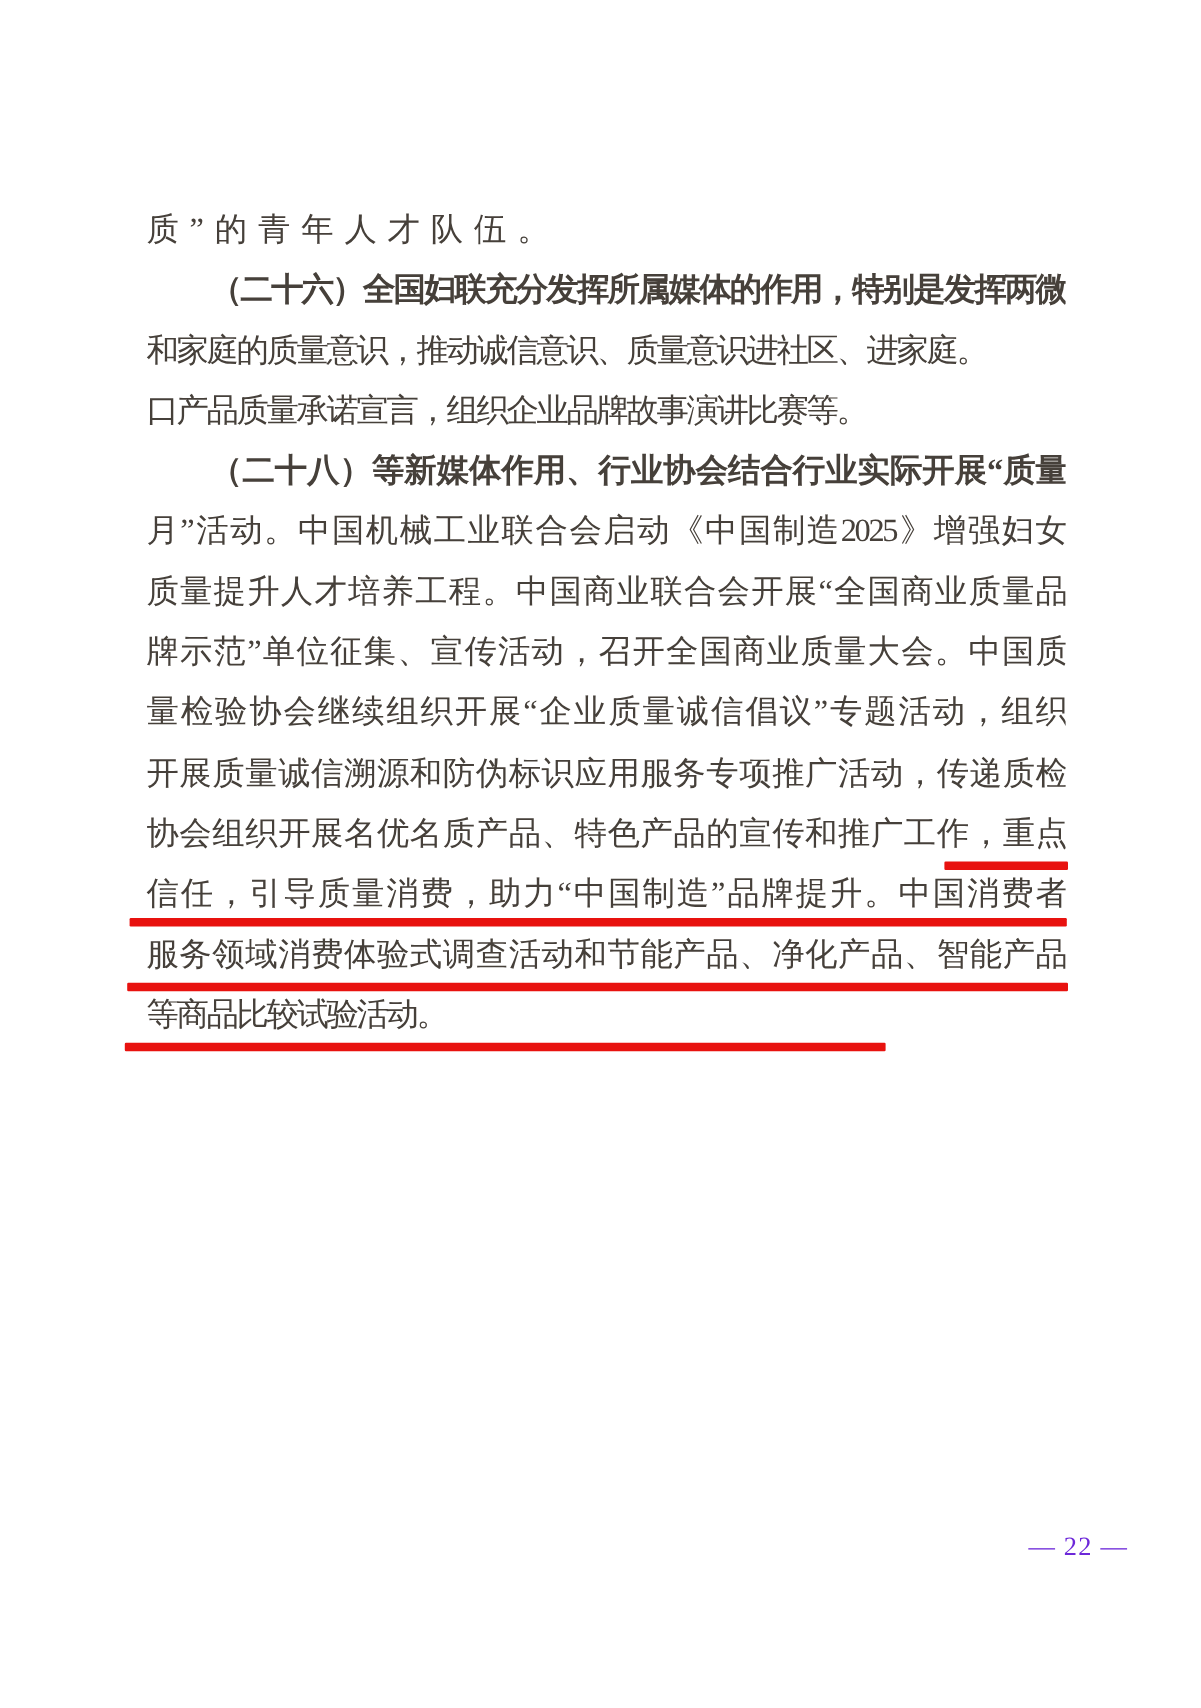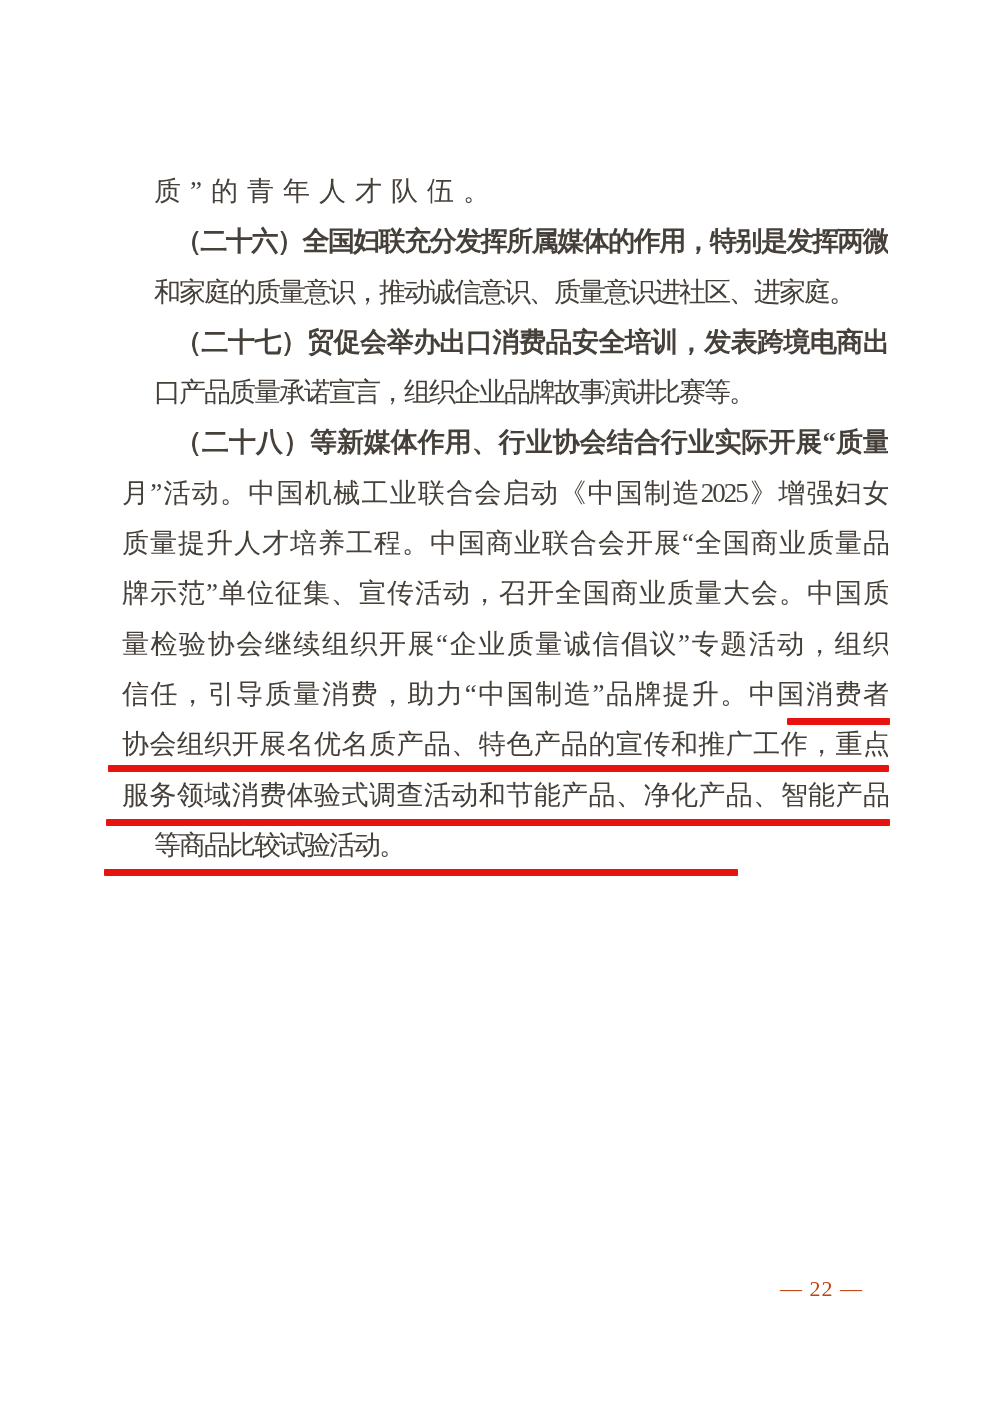--- a/index.html
+++ b/index.html
@@ -32,65 +32,64 @@
     text-align: justify;
     text-align-last: justify;
     text-justify: inter-character;
   }
   .line.indent {
     padding-left: 53px;
     font-weight: bold;
   }
   .line.para-end {
     text-align-last: left;
-    margin-left: 32px;
   }
   .line.loose {
     letter-spacing: 9px;
   }
   .redline {
     position: absolute;
     height: 7px;
     background: #e8120f;
     border-radius: 1px;
   }
   .seg1 { left: 787px; top: 718px; width: 103px; }
   .seg2 { left: 108px; top: 765px; width: 781px; }
   .seg3 { left: 106px; top: 819px; width: 784px; }
   .seg4 { left: 104px; top: 869px; width: 634px; }
   .page-number {
     position: absolute;
     left: 780px;
     top: 1274px;
     width: 160px;
-    text-align: left;
+    text-align: right;
     font-size: 22px;
     letter-spacing: 1px;
-    color: #c2410c;
+    color: #6d28d9;
     line-height: 30px;
   }
 </style>
 </head>
 <body>
 
 <div class="page">
 
   <div class="text-block">
     <div class="line para-end loose">质”的青年人才队伍。</div>
     <div class="line indent">（二十六）全国妇联充分发挥所属媒体的作用，特别是发挥两微</div>
     <div class="line para-end">和家庭的质量意识，推动诚信意识、质量意识进社区、进家庭。</div>
-    <div class="line indent">（二十七）贸促会举办出口消费品安全培训，发表跨境电商出</div>
     <div class="line para-end">口产品质量承诺宣言，组织企业品牌故事演讲比赛等。</div>
     <div class="line indent">（二十八）等新媒体作用、行业协会结合行业实际开展“质量</div>
     <div class="line">月”活动。中国机械工业联合会启动《中国制造2025》增强妇女</div>
     <div class="line">质量提升人才培养工程。中国商业联合会开展“全国商业质量品</div>
     <div class="line">牌示范”单位征集、宣传活动，召开全国商业质量大会。中国质</div>
     <div class="line">量检验协会继续组织开展“企业质量诚信倡议”专题活动，组织</div>
+    <div class="line">开展质量诚信溯源和防伪标识应用服务专项推广活动，传递质检</div>
+    <div class="line">协会组织开展名优名质产品、特色产品的宣传和推广工作，重点</div>
     <div class="line">信任，引导质量消费，助力“中国制造”品牌提升。中国消费者</div>
-    <div class="line">协会组织开展名优名质产品、特色产品的宣传和推广工作，重点</div>
     <div class="line">服务领域消费体验式调查活动和节能产品、净化产品、智能产品</div>
     <div class="line para-end">等商品比较试验活动。</div>
   </div>
 
   <div class="redline seg1"></div>
   <div class="redline seg2"></div>
   <div class="redline seg3"></div>
   <div class="redline seg4"></div>
 
   <div class="page-number">— 22 —</div>

